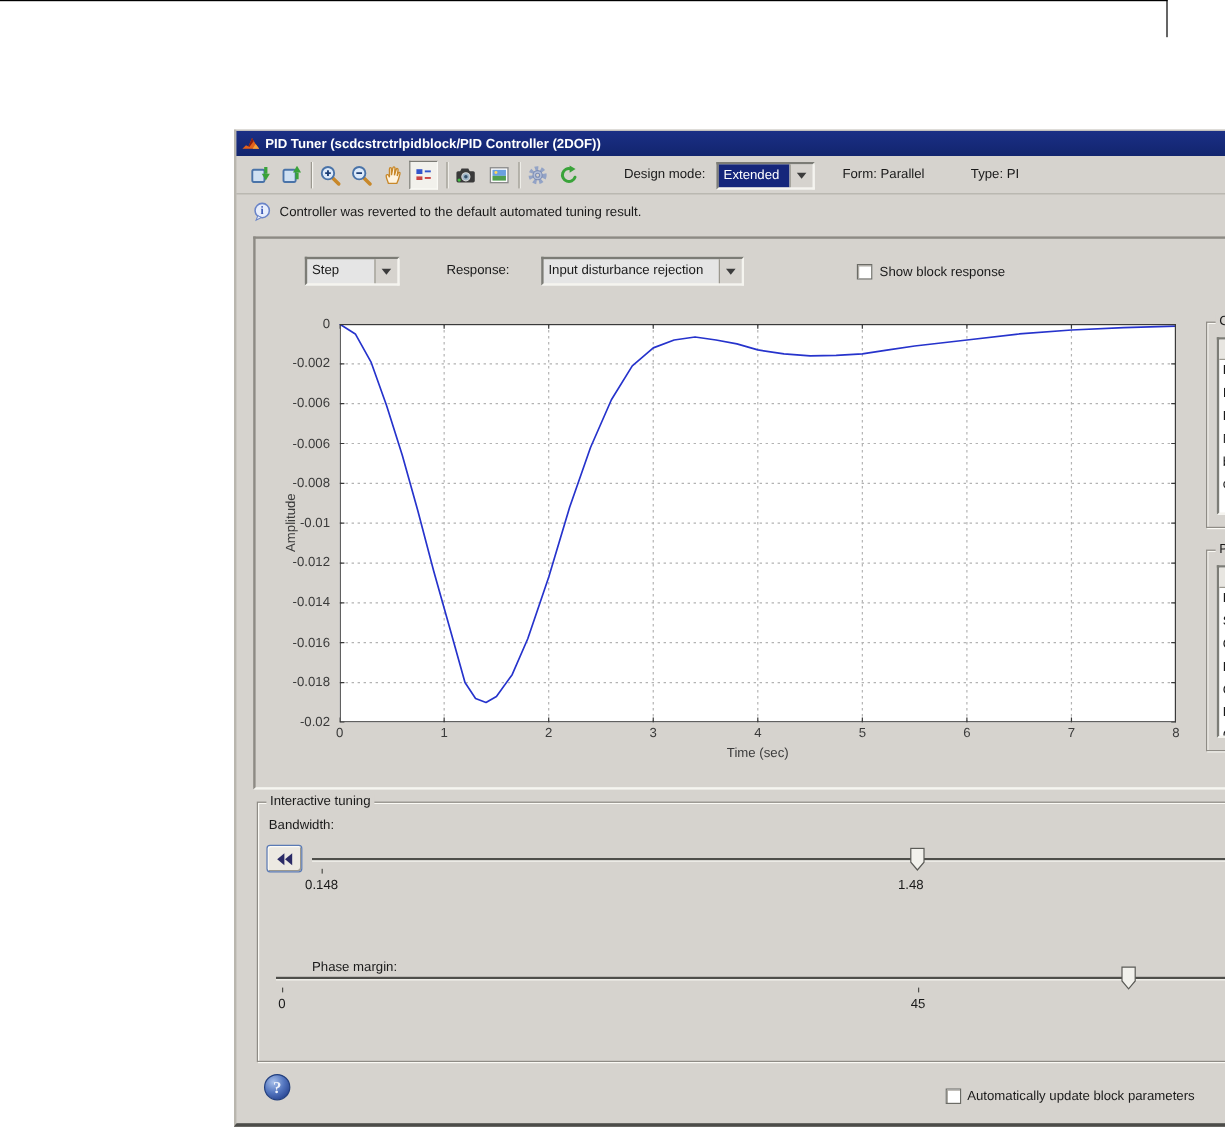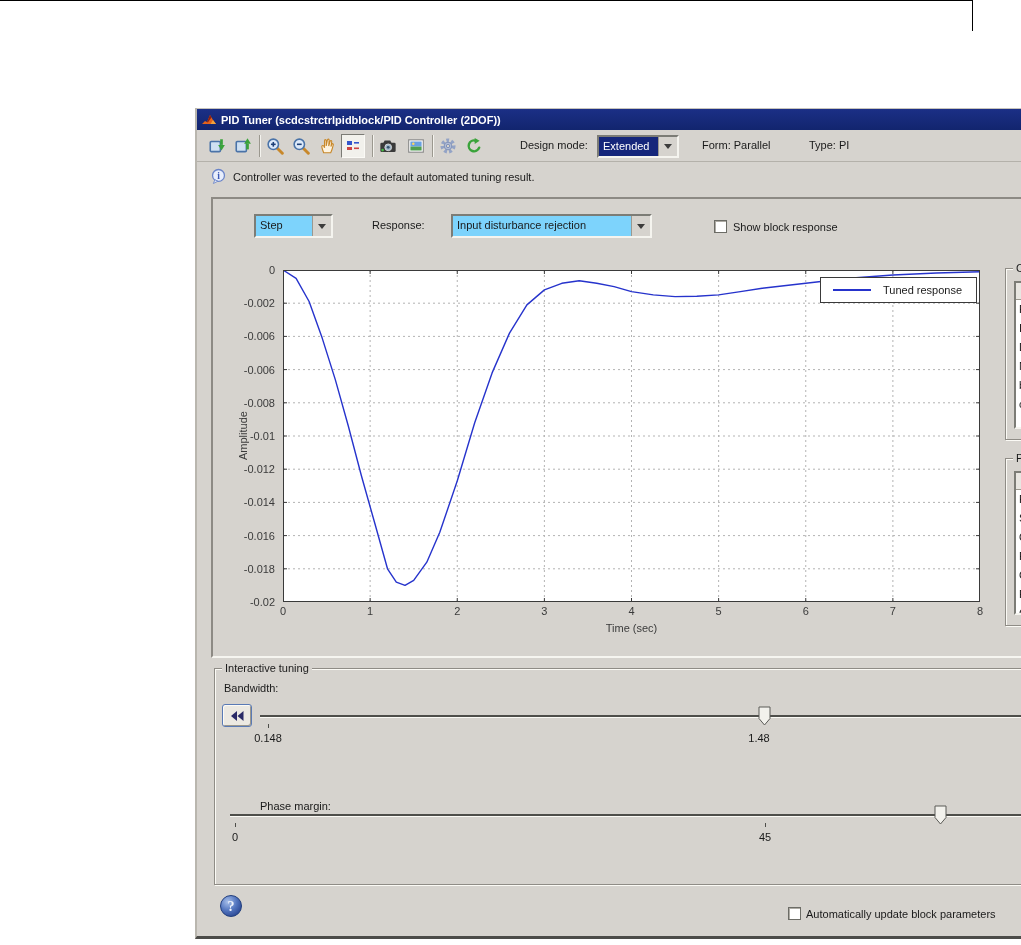--- a/index.html
+++ b/index.html
@@ -18,21 +18,21 @@
               border-top:1px solid #c6c3bc; }
   .toolbar { position:absolute; left:0; top:22px; width:100%; height:32px;
              border-bottom:1px solid #b4b1aa; }
   .tbtn { position:absolute; top:4px; width:24px; height:24px; display:flex;
           align-items:center; justify-content:center; }
   .tbtn.pressed { background:#f2f1ec; border:1px solid; border-color:#7b7b75 #fbfaf6 #fbfaf6 #7b7b75; }
   .tsep { position:absolute; top:5px; width:2px; height:22px;
           border-left:1px solid #9b988f; border-right:1px solid #f4f3ee; }
   .tlabel { position:absolute; top:9px; white-space:nowrap; }
 
-  .combo { position:absolute; background:#7dd3fc; border:2px solid;
+  .combo { position:absolute; background:#e5e5e5; border:2px solid;
            border-color:#7c7c76 #f5f4ef #f5f4ef #7c7c76; display:flex; }
   .combo .val { flex:1; padding:3px 4px 0 4px; white-space:nowrap; overflow:hidden; }
   .combo .val.sel { background:#15267b; color:#fff; }
   .combo .arrowbtn { width:19px; background:#d6d3ce; border-left:1px solid #9b988f;
                      display:flex; align-items:center; justify-content:center; }
   .combo .arrowbtn::after { content:""; border:4px solid transparent; border-top:5px solid #3c3c3c; margin-top:4px; }
 
   .notice { position:absolute; left:13px; top:60px; display:flex; align-items:center; gap:6px; }
 
   
@@ -188,21 +188,21 @@
   </div>
 
   <div class="plot-panel"></div>
 
   <span class="ctl-label" style="left:33px; top:111px;padding-left:41px;">Plot:</span>
   <div class="combo" style="left:57px; top:106px; width:79px; height:24px;">
     <div class="val">Step</div>
     <div class="arrowbtn"></div>
   </div>
   <span class="ctl-label" style="left:175px; top:111px;">Response:</span>
-  <div class="combo" style="left:254px; top:106px; width:201px; height:24px;">
+  <div class="combo" style="left:254px; top:106px; width:169px; height:24px;">
     <div class="val">Input disturbance rejection</div>
     <div class="arrowbtn"></div>
   </div>
   <span class="checkbox" style="left:517px; top:112px;"></span>
   <span class="ctl-label" style="left:536px; top:113px;">Show block response</span>
 
   <div class="ylab">Amplitude</div>
   <div class="y-ticks">
       <span style="top: 0px;">0</span>
       <span style="top: 33.2px;">-0.002</span>
@@ -283,24 +283,20 @@
       <span style="left: 87.125px;">1</span>
       <span style="left: 174.25px;">2</span>
       <span style="left: 261.375px;">3</span>
       <span style="left: 348.5px;">4</span>
       <span style="left: 435.625px;">5</span>
       <span style="left: 522.75px;">6</span>
       <span style="left: 609.875px;">7</span>
       <span style="left: 697px;">8</span>
     </div>
   <div class="xlab">Time (sec)</div>
-  <div class="legend">
-    <span class="sample"></span>
-    <span class="ltext">Tuned response</span>
-  </div>
 
   <div class="groupbox" style="left:808px; top:160px; width:210px; height:172px;">
     <span class="gb-label">Controller parameters</span>
     <div class="gb-table">
       <div class="thead"></div>
       <div id="cp-rows">
           <div class="trow">P</div>
           <div class="trow">I</div>
           <div class="trow">D</div>
           <div class="trow">N</div>

